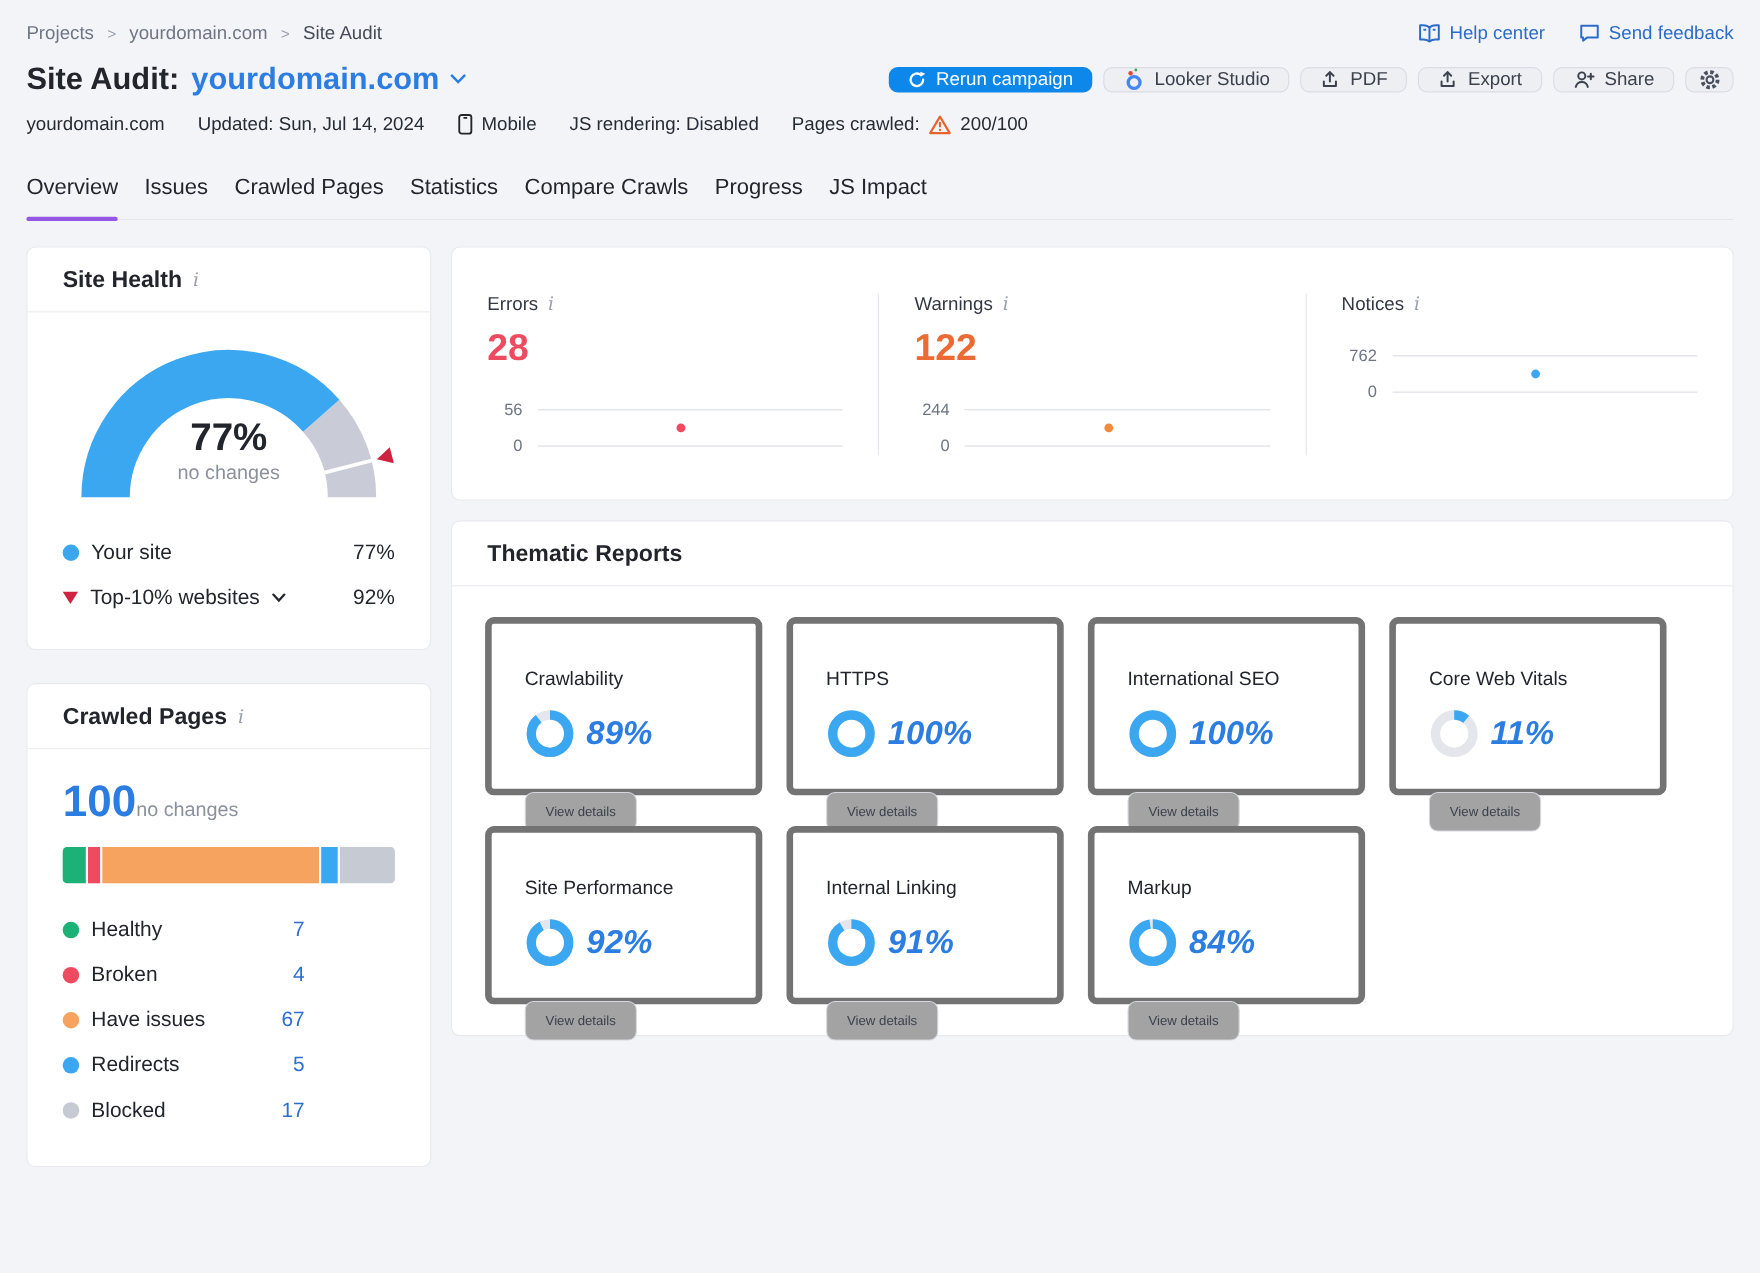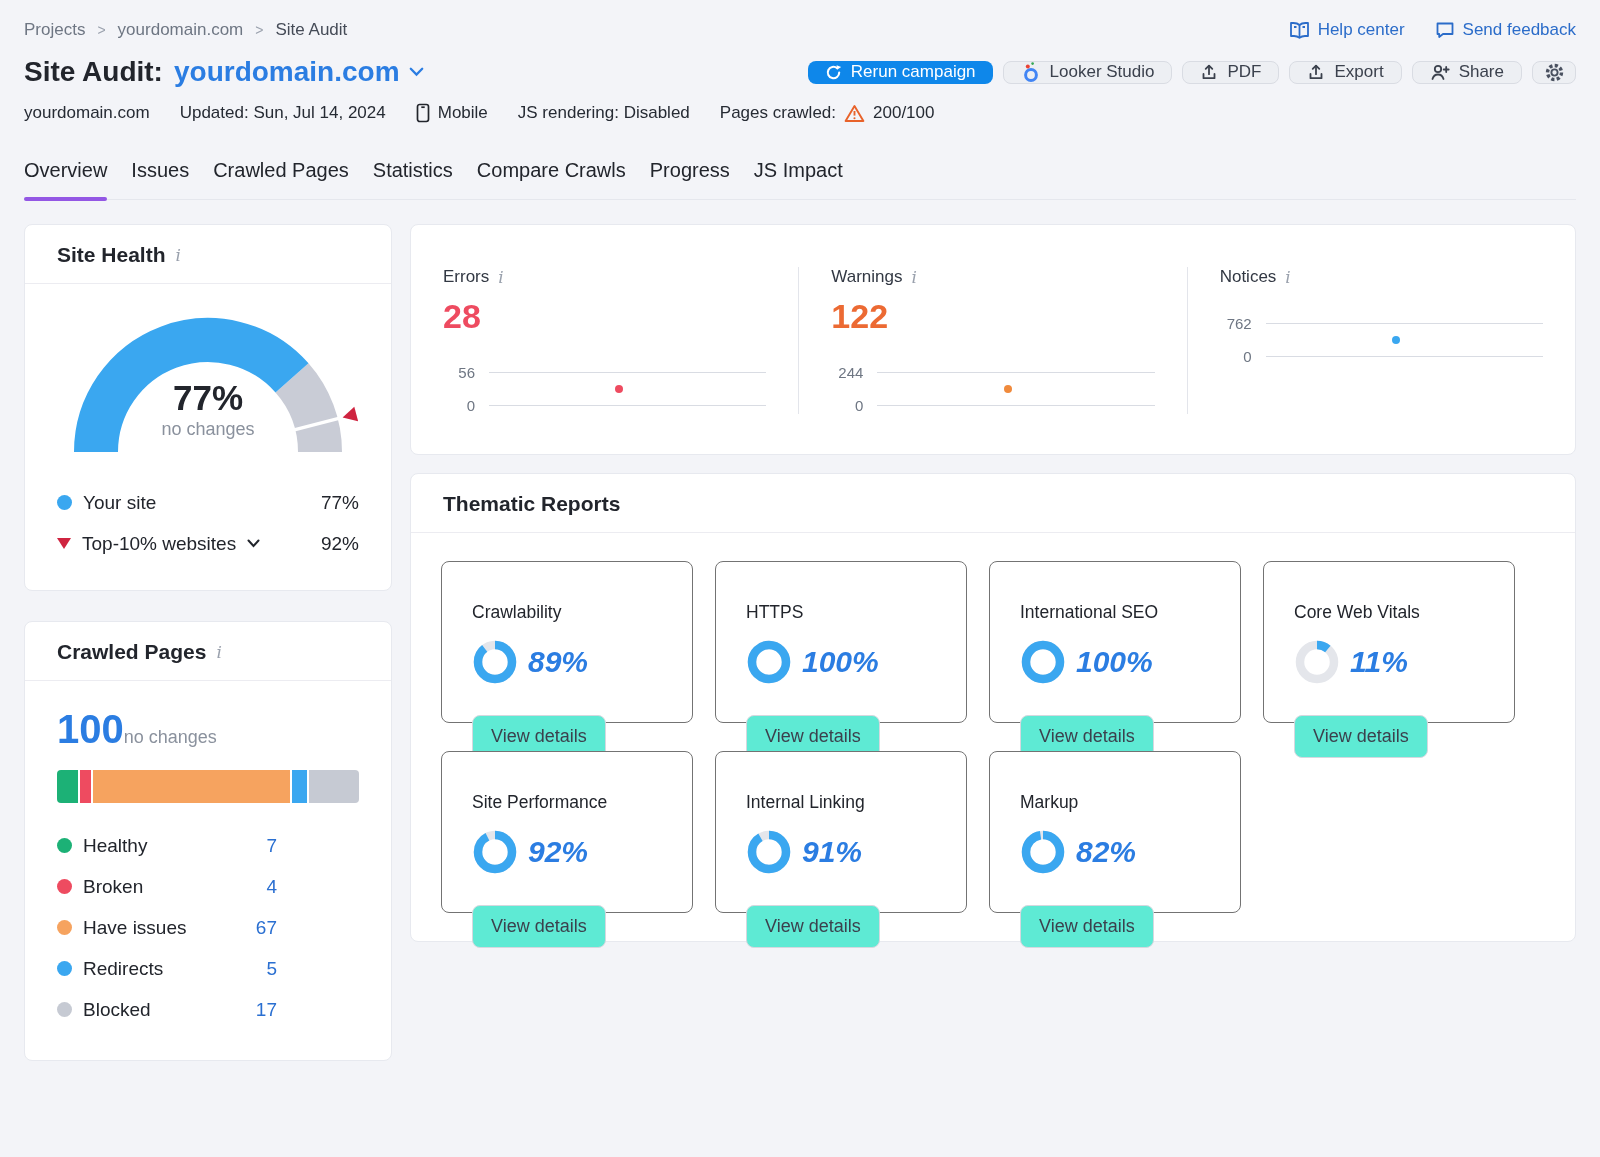--- a/index.html
+++ b/index.html
@@ -79,26 +79,26 @@
   .cp-seg { min-width:4px; }
   .cp-seg:first-child { border-radius:4px 0 0 4px; }
   .cp-seg:last-child { border-radius:0 4px 4px 0; }
   .cp-legend { margin-top:22px; width:220px; }
   .cp-row { display:flex; align-items:center; gap:11px; height:41px; font-size:19px; }
   .cp-val { margin-left:auto; color:#2a6fd1; cursor:pointer; }
 
   
   .thematic-body { padding:28px 30px 28px; }
   .thematic-grid { display:grid; grid-template-columns:repeat(4, 252px); gap:28px 22px; }
-  .t-card { border:1px solid #737373; border-radius:8px; padding:40px 30px 28px; height:162px; background:#fff; }
+  .t-card { border:6px solid #737373; border-radius:8px; padding:40px 30px 28px; height:162px; background:#fff; }
   .t-name { font-size:17.5px; color:#22252c; }
   .t-score { display:flex; align-items:center; gap:10px; margin-top:16px;font-style:italic; }
   .t-pct { font-size:30px; font-weight:700; color:#2b7de2; }
-  .t-btn { margin-top:30px; display:inline-block; background:#5eead4; border:1px solid #d5d8df;
-           border-radius:8px; padding:10px 18px; font-size:18px; color:#3b414d;
+  .t-btn { margin-top:30px; display:inline-block; background:#a3a3a3; border:1px solid #d5d8df;
+           border-radius:8px; padding:10px 18px; font-size:12px; color:#3b414d;
            font-family:inherit; cursor:pointer; }
   .tri-down { width:0; height:0; border-left:7px solid transparent; border-right:7px solid transparent;
               border-top:11px solid #cf2440; display:inline-block; flex-shrink:0; }
 </style>
 </head>
 <body>
 
 <div class="page">
 
   <div class="topbar">
@@ -430,21 +430,21 @@
       <span class="t-pct">91%</span>
     </div>
     <button class="t-btn">View details</button></div>
               <div class="t-card">
     <div class="t-name">Markup</div>
     <div class="t-score">
       <svg width="46" height="46" viewBox="0 0 46 46">
         <circle cx="23" cy="23" r="17" stroke="#e4e6eb" stroke-width="8.5" fill="none"></circle>
         <circle cx="23" cy="23" r="17" stroke="#3aa7f0" stroke-width="8.5" fill="none" stroke-dasharray="103.6 106.81" transform="rotate(-90 23 23)"></circle>
       </svg>
-      <span class="t-pct">82%</span>
+      <span class="t-pct">84%</span>
     </div>
     <button class="t-btn">View details</button></div>
             </div>
         </div>
       </div>
     </div>
   </div>
 </div>
 
 </body></html>

